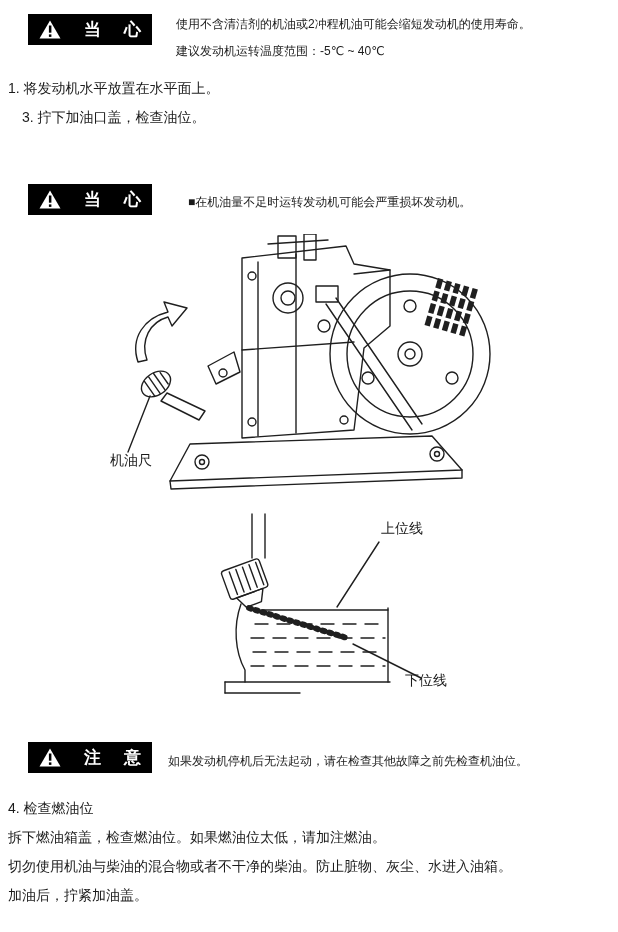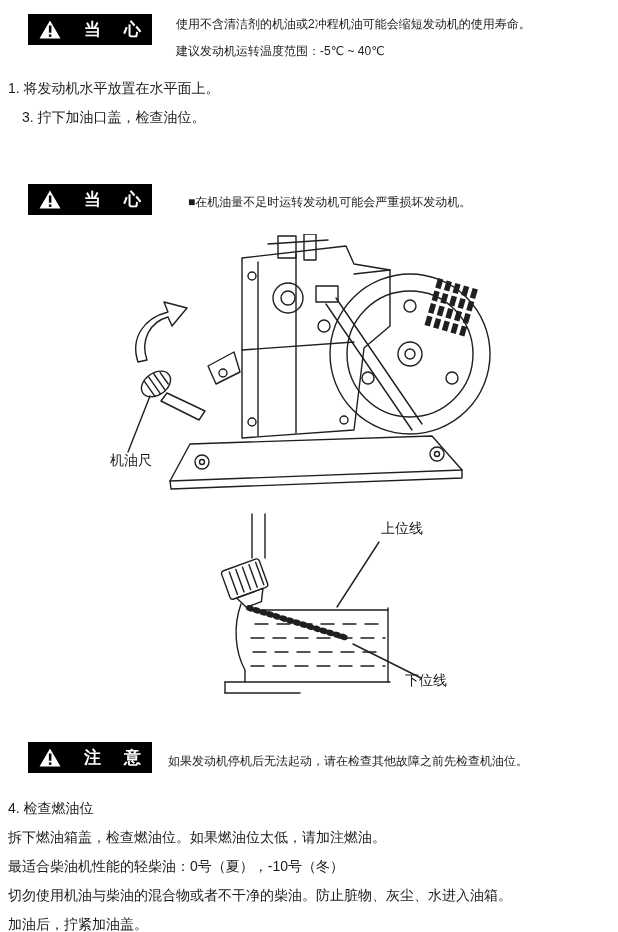--- a/index.html
+++ b/index.html
@@ -193,18 +193,17 @@
     <span>注</span>
     <span>意</span>
   </div>
   <div class="warn-text" style="left:168px;top:748px;width:438px">
     <div>如果发动机停机后无法起动，请在检查其他故障之前先检查机油位。</div>
   </div>
 
   <div class="para" style="left:8px;top:794px;width:604px">
     <div>4. 检查燃油位</div>
     <div>拆下燃油箱盖，检查燃油位。如果燃油位太低，请加注燃油。</div>
-    <div>最适合柴油机性能的轻柴油：0号（夏），-10号（冬）</div>
     <div>切勿使用机油与柴油的混合物或者不干净的柴油。防止脏物、灰尘、水进入油箱。</div>
     <div>加油后，拧紧加油盖。</div>
   </div>
 
 </div>
 
 </body></html>

